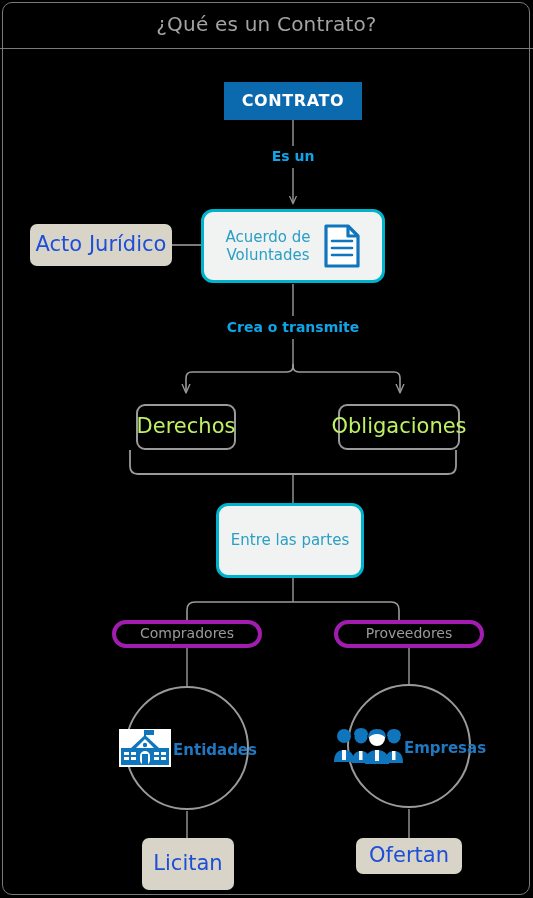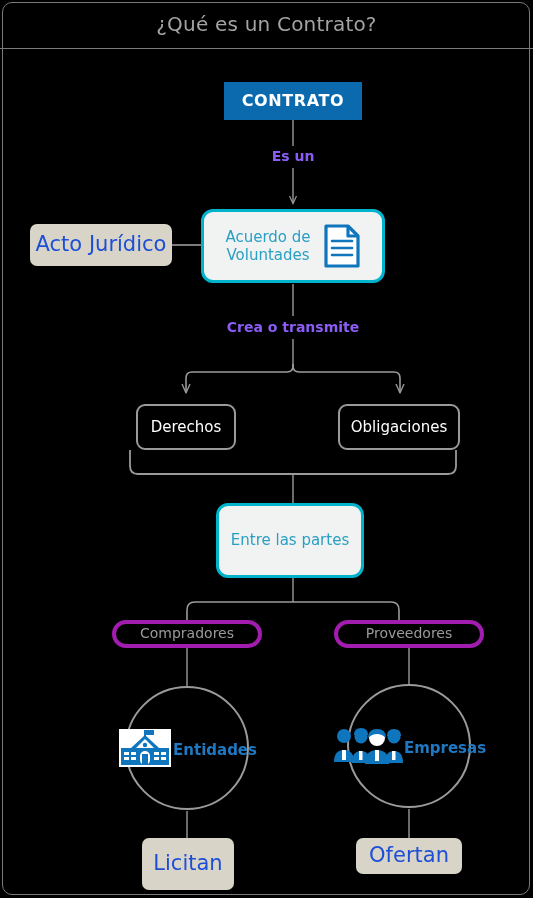--- a/index.html
+++ b/index.html
@@ -91,22 +91,22 @@
     border-radius: 7px;
     color: #1d4ed8;
     font-size: 21px;
   }
 
   
   .node-outline {
     background: transparent;
     border: 2px solid #9a9a9a;
     border-radius: 9px;
-    color: #ffffff;
-    font-size: 15px;
+    color: #bef264;
+    font-size: 21px;
     text-align: right;
   }
   .node-pill {
     background: transparent;
     border: 4px solid #a21caf;
     border-radius: 16px;
     color: #9a9a9a;
     font-size: 14px;
   }
 
@@ -124,21 +124,21 @@
   .circle-label {
     color: #1f78c1;
     font-size: 15px;
     font-weight: bold;
     margin-top: 4px;
   }
 
   
   .edge-label {
     position: absolute;
-    color: #8b5cf6;
+    color: #0ea5e9;
     font-weight: bold;
     font-size: 14px;
     white-space: nowrap;
     text-align: center;
   }
 
   .icon-doc { display: block; }
   .icon-box { display:flex; align-items:center; justify-content:center; }
 </style>
 </head>

